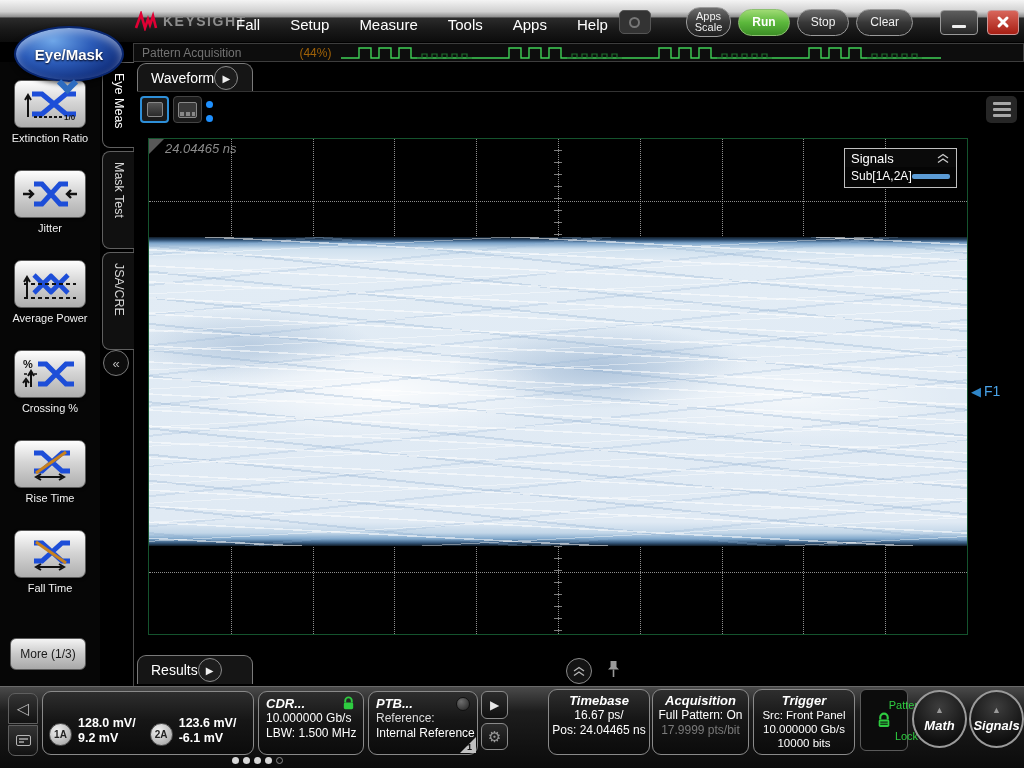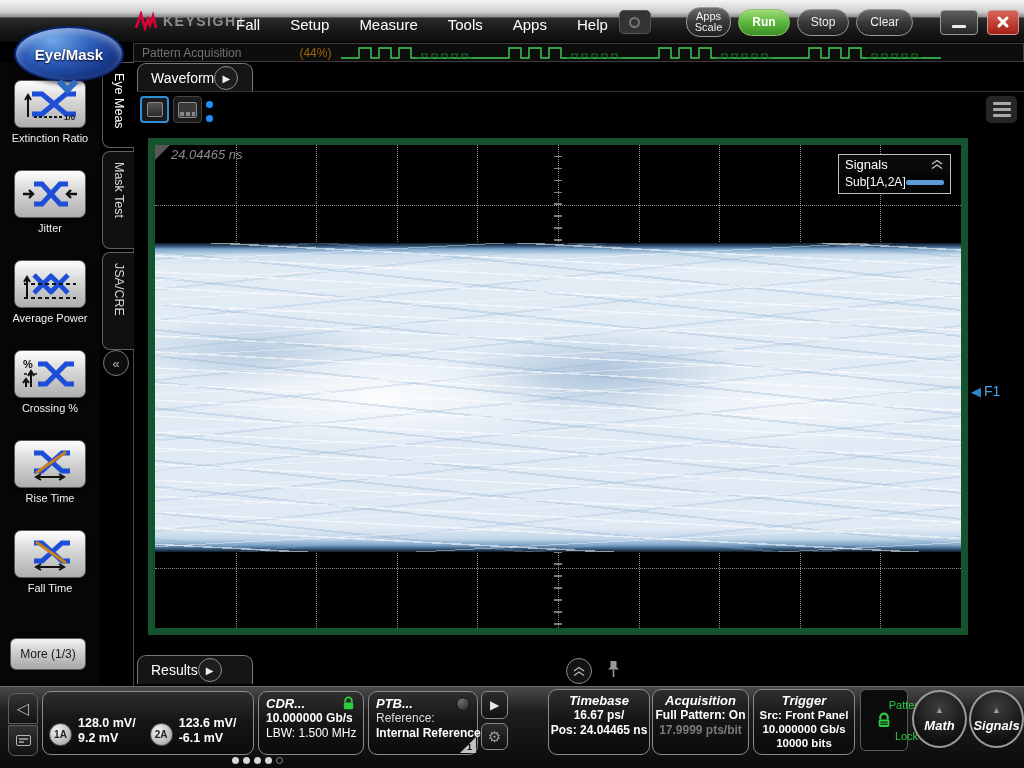--- a/index.html
+++ b/index.html
@@ -78,21 +78,21 @@
   .single-pane { width:16px; height:15px; border:1px solid #888; border-radius:2px; background:linear-gradient(180deg,#555,#2a2a2a); }
   .quad-pane { width:19px; height:16px; border:1px solid #888; border-radius:2px; background:#3a3a3a; position:relative; }
   .quad-pane:after { content:""; position:absolute; left:1px; bottom:1px; width:15px; height:4px;
     background:repeating-linear-gradient(90deg,#888 0 4px,#3a3a3a 4px 6px); }
   .drag-dots { position:absolute; left:206px; top:101px; display:flex; flex-direction:column; gap:7px; }
   .drag-dots i { width:7px; height:7px; border-radius:50%; background:#1e90ff; }
   .hamburger { position:absolute; left:986px; top:96px; width:31px; height:27px; background:#262626; border-radius:5px;
     display:flex; flex-direction:column; justify-content:center; gap:3px; align-items:center; }
   .hamburger i { width:18px; height:3px; background:#a8a8a8; border-radius:1px; }
   
-  .graph { position:absolute; left:148px; top:138px; width:820px; height:497px; background:#000; border:7px solid #14532d; overflow:hidden; }
+  .graph { position:absolute; left:148px; top:138px; width:820px; height:497px; background:#000; border:1px solid #14532d; overflow:hidden; }
   .gl { position:absolute; }
   .gl.v { top:0; bottom:0; width:0; border-left:1px dotted rgba(190,190,190,.75); }
   .gl.h { left:0; right:0; height:0; border-top:1px dotted rgba(190,190,190,.75); }
   .center-ticks { position:absolute; left:50%; top:0; bottom:0; width:8px; margin-left:-4px;
     background:repeating-linear-gradient(180deg,transparent 0 10.5px,#9a9a9a 10.5px 12px); opacity:.8; }
   .corner-tri { position:absolute; left:0; top:0; width:0; height:0; border-top:15px solid #585858; border-right:15px solid transparent; }
   .tb-readout { position:absolute; left:16px; top:2px; color:#8a8a8a; font-style:italic; font-size:13px; }
   .eye { position:absolute; left:0; right:0; top:98px; height:309px;
     background:
       repeating-linear-gradient(3deg, rgba(255,255,255,0) 0 7px, rgba(255,255,255,.55) 7px 8.5px, rgba(255,255,255,0) 8.5px 16px),
@@ -123,21 +123,21 @@
   .edge-btn { position:absolute; left:8px; width:30px; height:31px; border:1px solid #5f5f5f;
     background:linear-gradient(180deg,#343434,#121212); display:flex; align-items:center; justify-content:center; color:#b5b5b5; }
   .panel { position:absolute; border:1px solid #8a8a8a; border-radius:9px;
     background:linear-gradient(180deg,#2e2e2e,#161616 45%,#0b0b0b); color:#fff; }
   .chan-panel { left:42px; top:4px; width:212px; height:64px; display:flex; align-items:flex-end; padding:0 0 8px 6px; gap:6px; }
   .chan-badge { width:23px; height:23px; border-radius:50%; background:radial-gradient(circle at 35% 30%,#f2f2f2,#9a9a9a);
     color:#222; font-size:10px; font-weight:bold; display:flex; align-items:center; justify-content:center; border:1px solid #555; flex:none; }
   .chan-text { font-size:12.5px; font-weight:bold; line-height:15px; margin-right:8px; white-space:nowrap; }
   .hdr-row { display:flex; align-items:center; justify-content:space-between; }
   .p-title { font-style:italic; font-weight:bold; font-size:13px; color:#fff; }
-  .p-line { font-size:12px; font-weight:bold; line-height:15px; white-space:nowrap; }
+  .p-line { font-size:12px; font-weight:normal; line-height:15px; white-space:nowrap; }
   .p-line.dim { color:#7a7a7a; }
   .cdr-panel { left:258px; top:4px; width:106px; height:64px; padding:4px 7px; }
   .ptb-panel { left:368px; top:4px; width:110px; height:64px; padding:4px 7px; }
   .led { width:14px; height:14px; border-radius:50%; background:radial-gradient(circle at 35% 30%,#6e6e6e,#222); border:1px solid #111; }
   .corner-fold { position:absolute; right:1px; bottom:1px; width:0; height:0; border-bottom:16px solid #c2c2c2; border-left:16px solid transparent; }
   .corner-fold span { position:absolute; left:-9px; top:5px; font-size:9px; color:#111; font-weight:bold; }
   .mini-btn { position:absolute; width:27px; border:1px solid #8a8a8a; border-radius:6px;
     background:linear-gradient(180deg,#2c2c2c,#101010); display:flex; align-items:center; justify-content:center; color:#e8e8e8; }
   .center-panel { text-align:center; padding-top:3px; }
   .tb-panel { left:548px; top:2px; width:102px; height:66px; }

